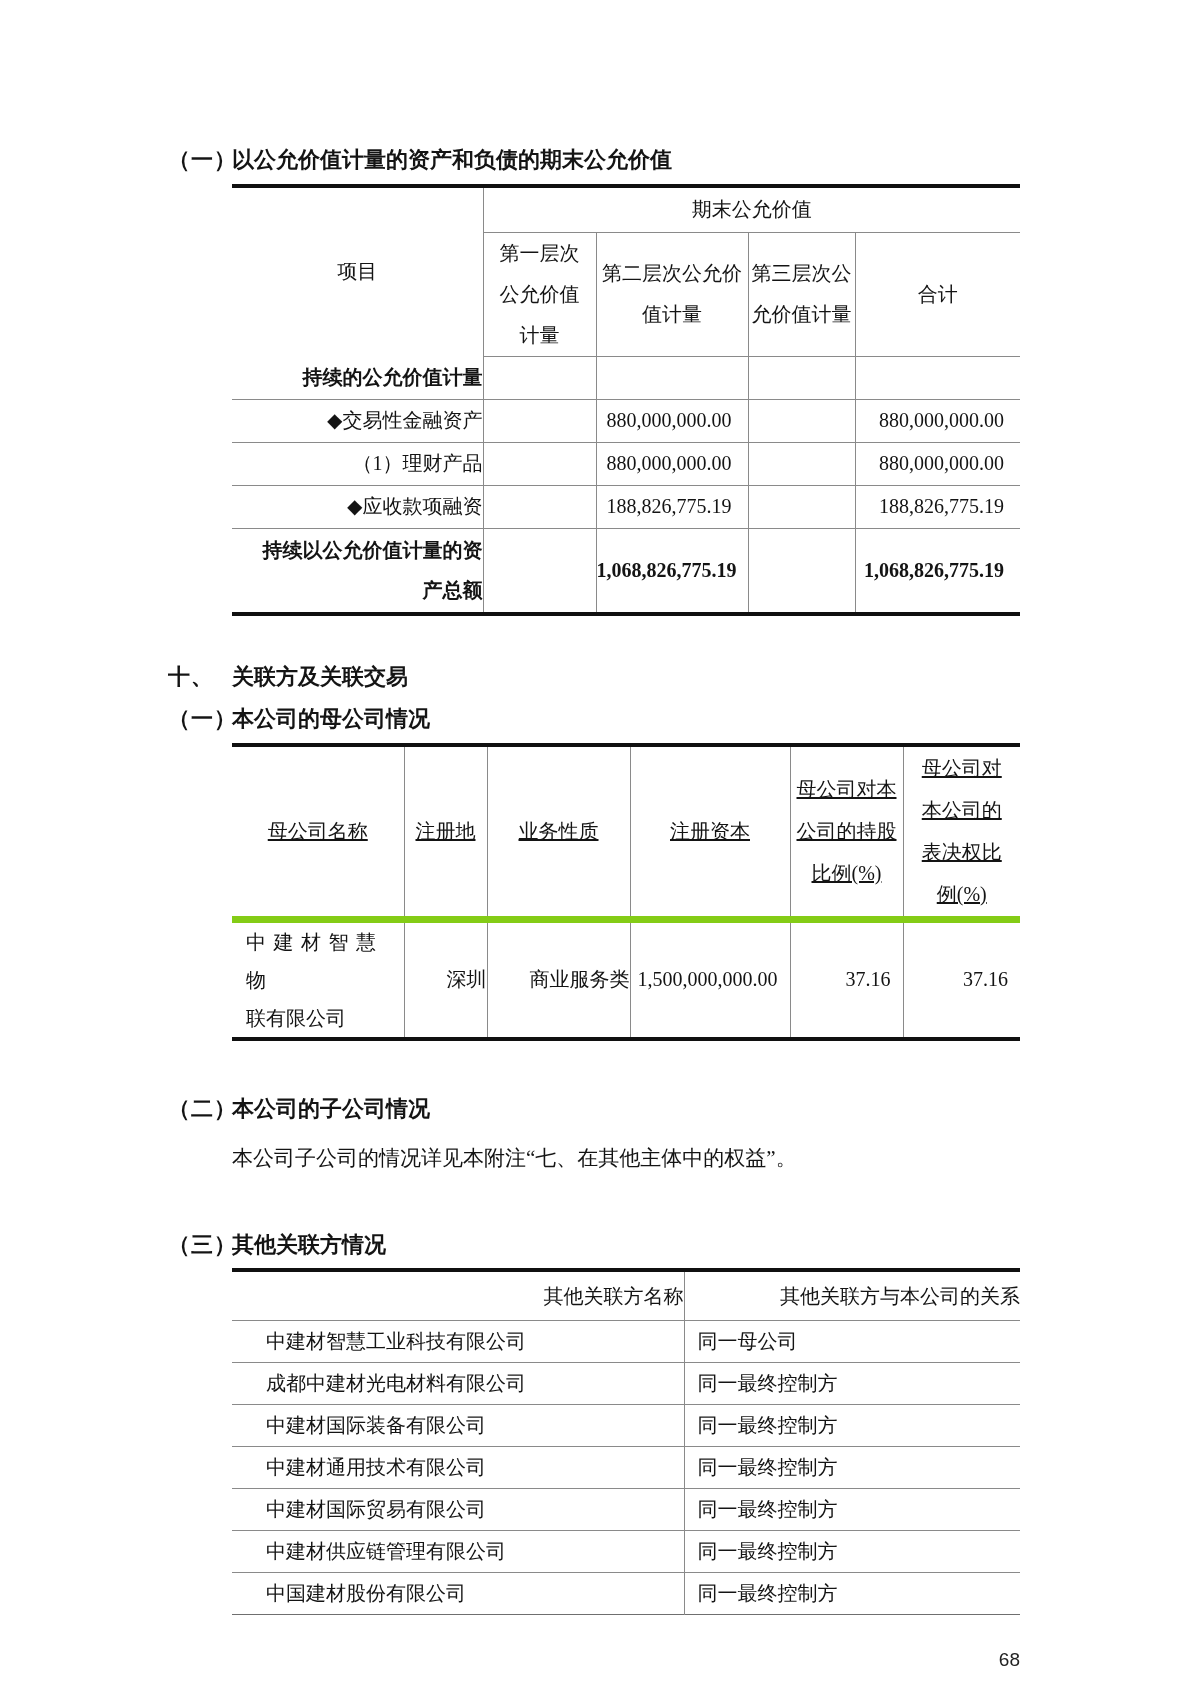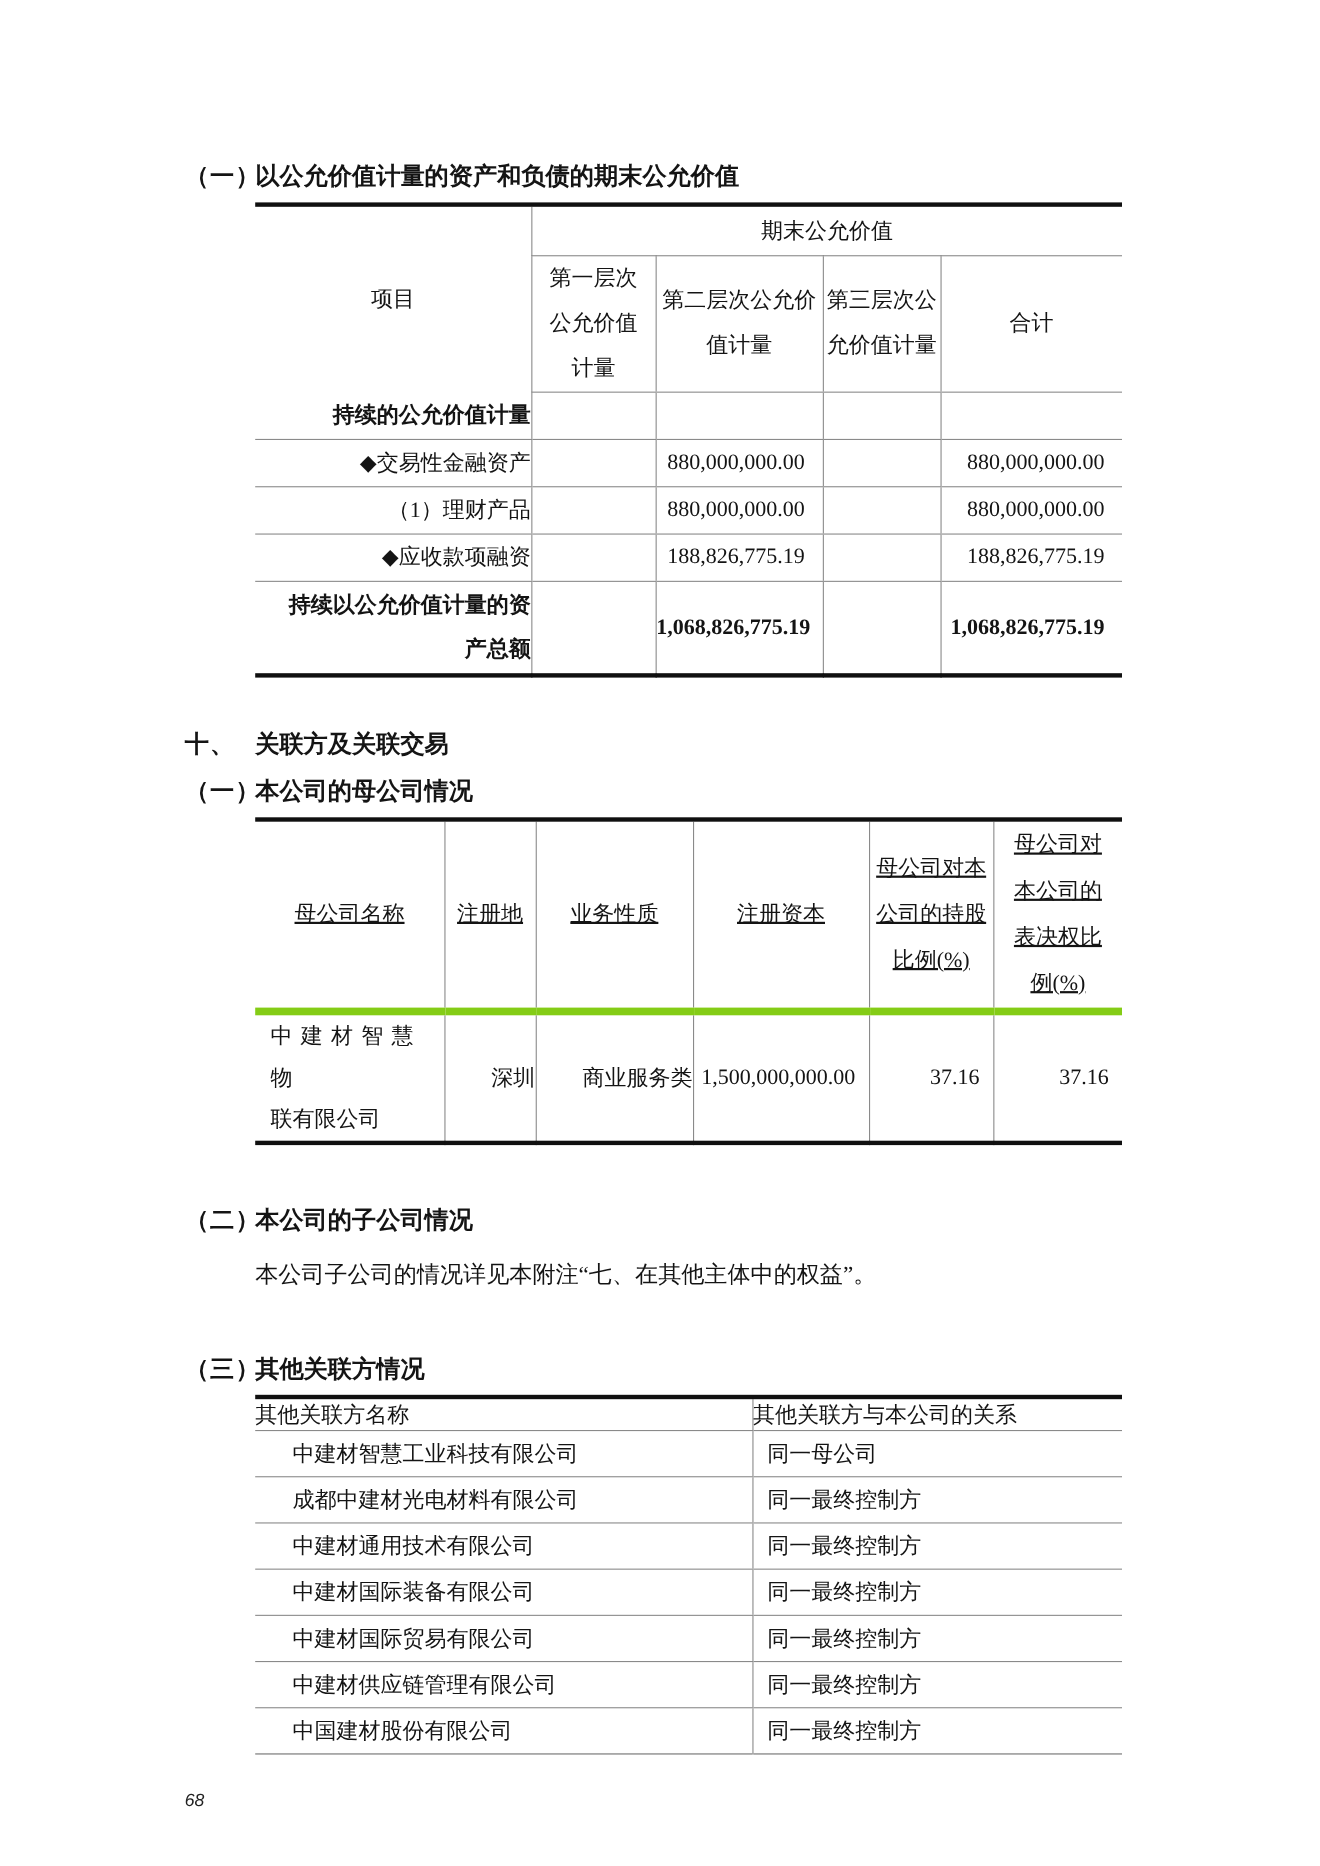--- a/index.html
+++ b/index.html
@@ -41,32 +41,32 @@
   .t-parent td { height:76px; }
   .t-parent .vline { border-left:1px solid #8a8a8a; }
   .t-parent .cell-center { text-align:right; }
   .t-parent .num { text-align:right; padding-right:12px; }
   .t-parent .pc-name { padding:0 14px; line-height:1.9; }
   .t-parent .pc-name .l1 { display:block; letter-spacing:7.5px; }
   .t-parent .pc-name .l2 { display:block; }
 
   
   .t-other { border-top:4px solid #101010; border-bottom:1px solid #6f6f6f; }
-  .t-other th { height:28px; text-align:left; border-bottom:1px solid #8a8a8a; }
+  .t-other th { height:48px; text-align:right; border-bottom:1px solid #8a8a8a; }
   .t-other td { height:41px; border-bottom:1px solid #8a8a8a; }
   .t-other tr:last-child td { border-bottom:none; }
   .t-other .vline { border-left:1px solid #8a8a8a; }
   .t-other td.name { padding-left:34px; }
   .t-other td.relation { padding-left:13px; }
 
   
   .para { margin-left:64px; font-size:21px; line-height:1.5; }
 
   
-  .page-num { text-align:left; font-size:16px; font-family:"Liberation Sans","DejaVu Sans",sans-serif; color:#222;font-style:italic; }
+  .page-num { text-align:right; font-size:19px; font-family:"Liberation Sans","DejaVu Sans",sans-serif; color:#222; }
 
   
   .mt-sec1 { margin-top:0; }
   .gap-a { margin-top:47px; }
   .gap-b { margin-top:14px; }
   .gap-c { margin-top:54px; }
   .gap-d { margin-top:20px;font-family:Liberation Serif, serif; }
   .gap-e { margin-top:56px; }
   .gap-f { margin-top:34px; }
 </style>
@@ -213,25 +213,25 @@
       </tr>
       <tr>
         <td class="name">中建材智慧工业科技有限公司</td>
         <td class="vline relation">同一母公司</td>
       </tr>
       <tr>
         <td class="name">成都中建材光电材料有限公司</td>
         <td class="vline relation">同一最终控制方</td>
       </tr>
       <tr>
+        <td class="name">中建材国际装备有限公司</td>
+        <td class="vline relation">同一最终控制方</td>
+      </tr>
+      <tr>
         <td class="name">中建材通用技术有限公司</td>
-        <td class="vline relation">同一最终控制方</td>
-      </tr>
-      <tr>
-        <td class="name">中建材国际装备有限公司</td>
         <td class="vline relation">同一最终控制方</td>
       </tr>
       <tr>
         <td class="name">中建材国际贸易有限公司</td>
         <td class="vline relation">同一最终控制方</td>
       </tr>
       <tr>
         <td class="name">中建材供应链管理有限公司</td>
         <td class="vline relation">同一最终控制方</td>
       </tr>

